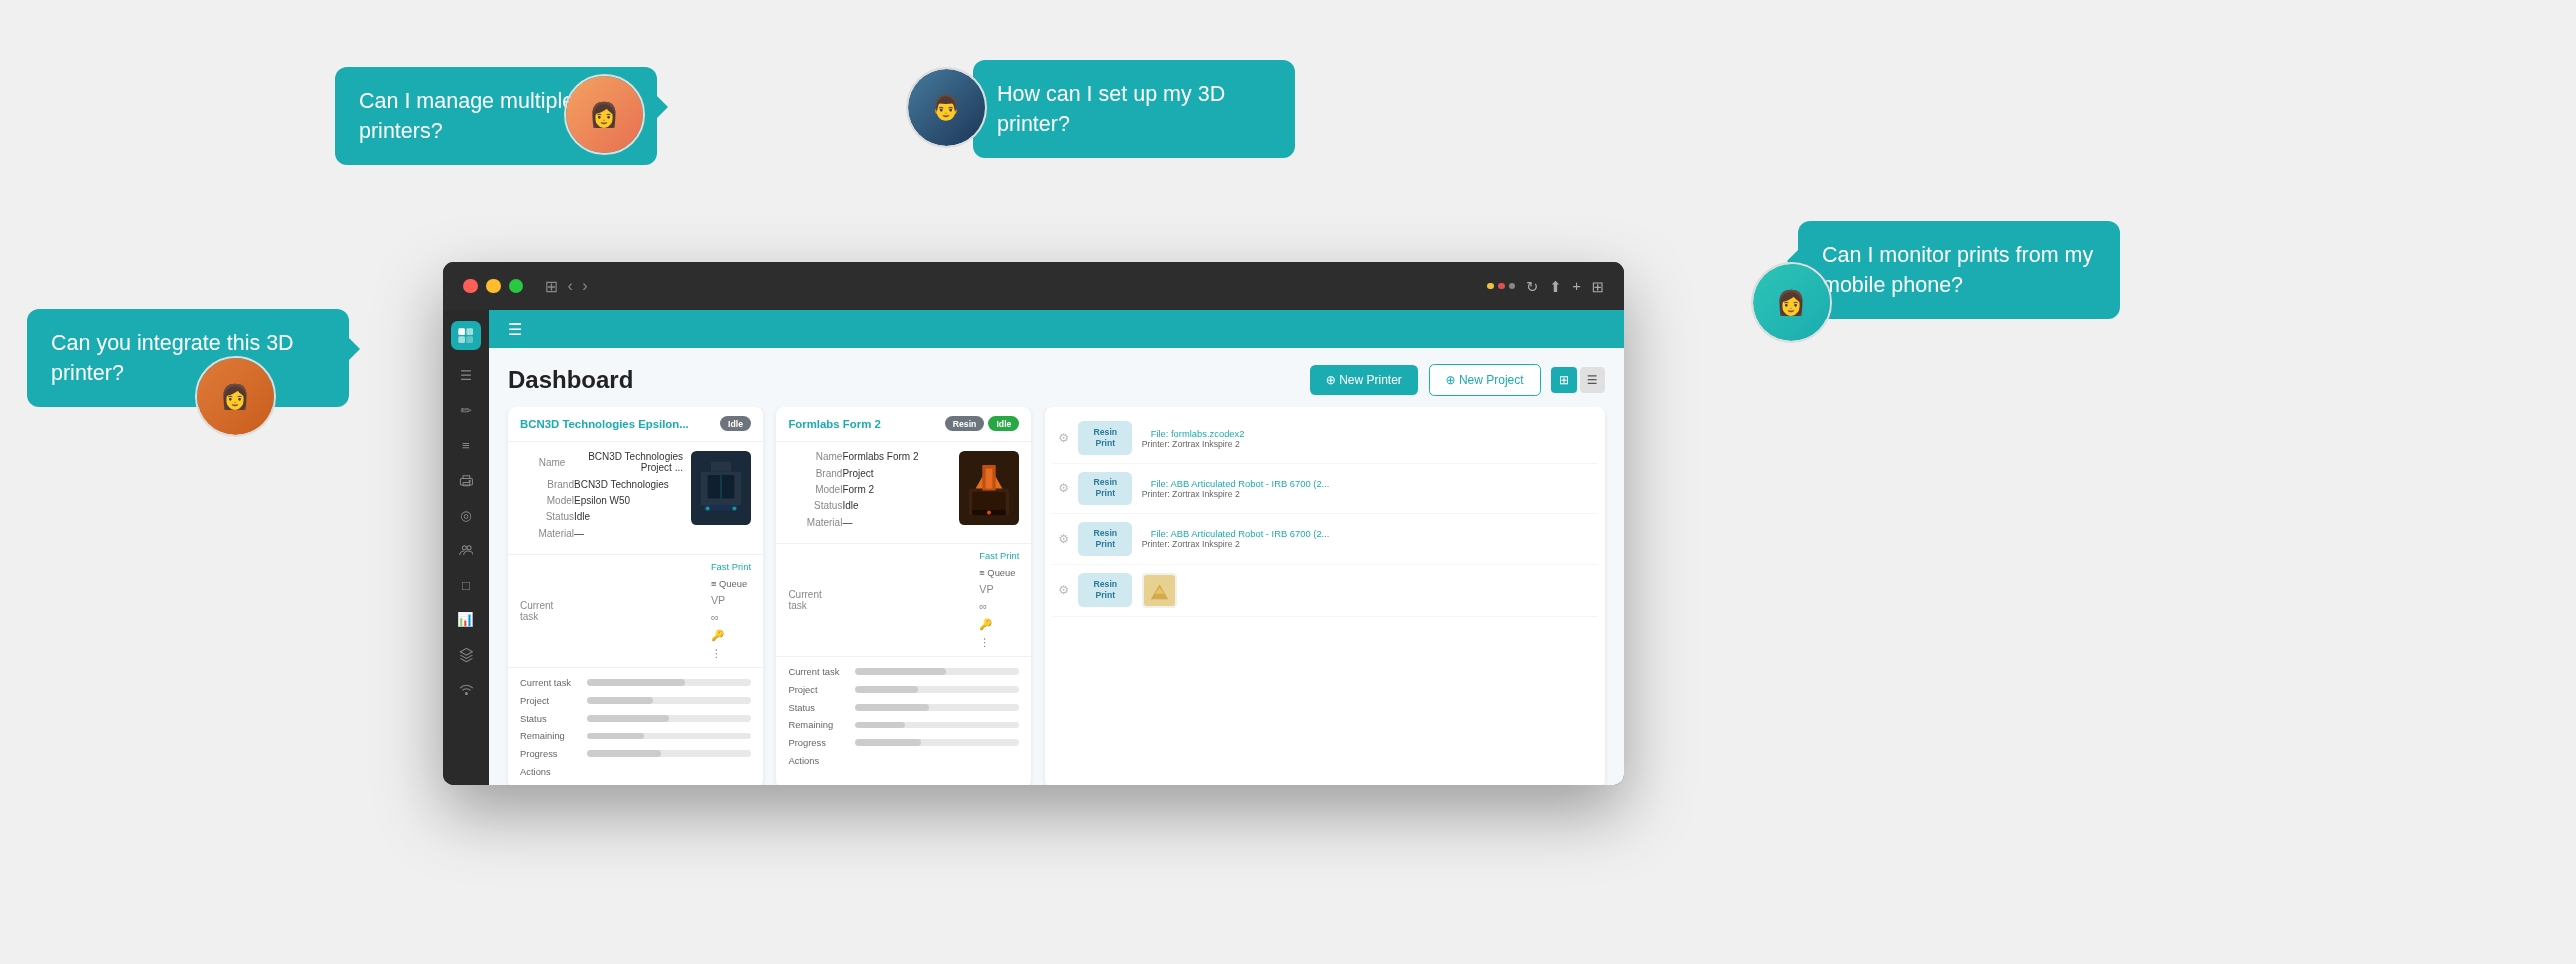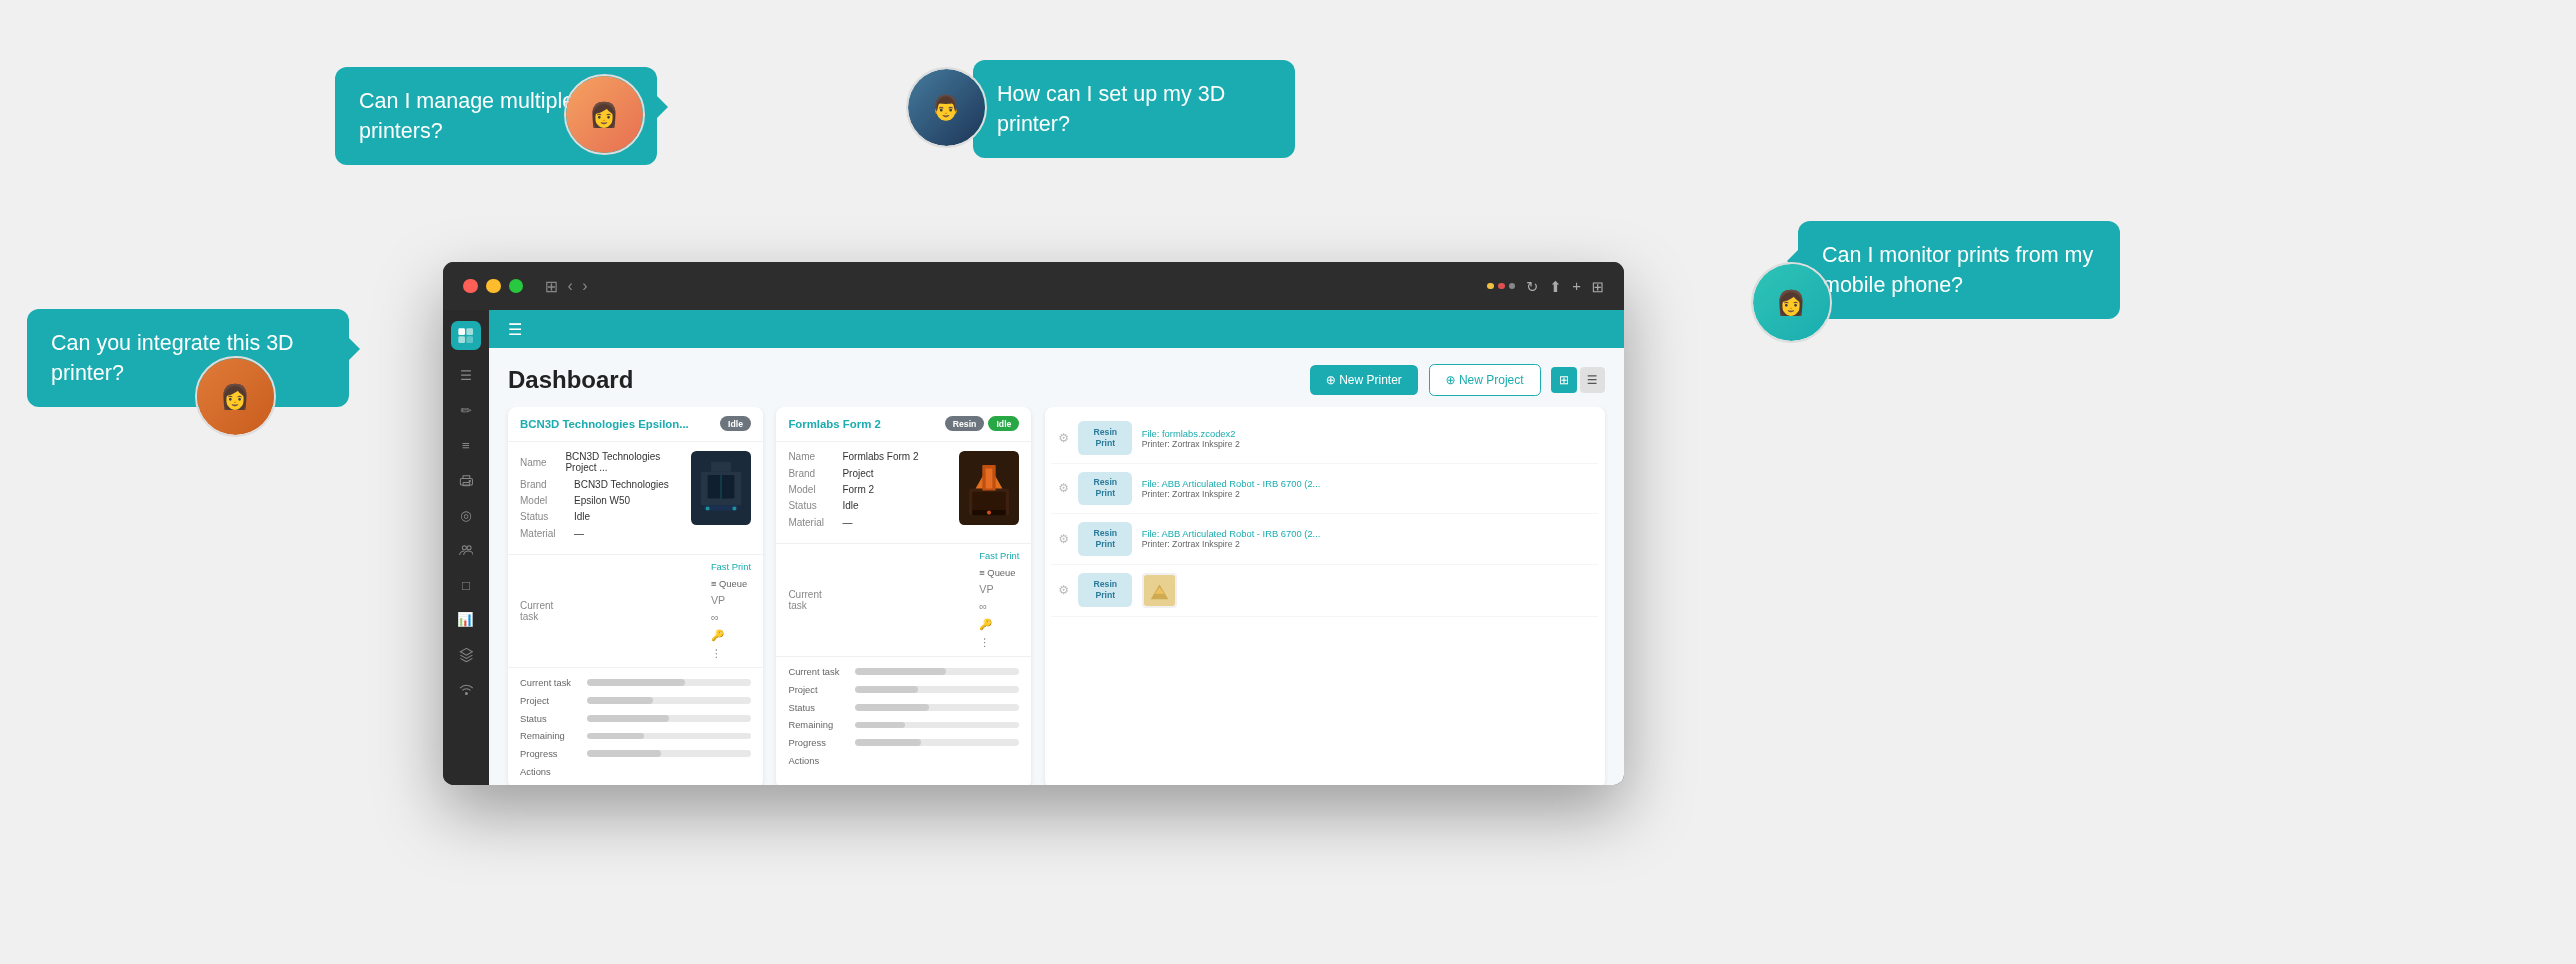--- a/index.html
+++ b/index.html
@@ -275,20 +275,21 @@
       color: white;
     }
     .badge-idle { background: #6c757d; }
     .badge-resin { background: #6c757d; }
     .badge-green { background: #28a745; }
 
     .printer-info {
       padding: 9.4px 12px;
       display: flex;
       gap: 8px;
+      text-align: right;
     }
     .printer-details {
       flex: 1;
     }
     .detail-row {
       display: flex;
       align-items: center;
       margin-bottom: 5.4px;
       font-size: 10px;
     }
@@ -416,20 +417,21 @@
       min-width: 54px;
       line-height: 1.3;
     }
     .part-info {
       flex: 1;
       font-size: 9.4px;
     }
     .part-file {
       color: #1aacb0;
       font-size: 9.4px;
+      margin-left: 9px;
     }
     .part-printer {
       color: #666;
       font-size: 8.7px;
     }
     .part-thumbnail {
       width: 35px;
       height: 35px;
       border-radius: 4px;
       background: #f0f0f0;

